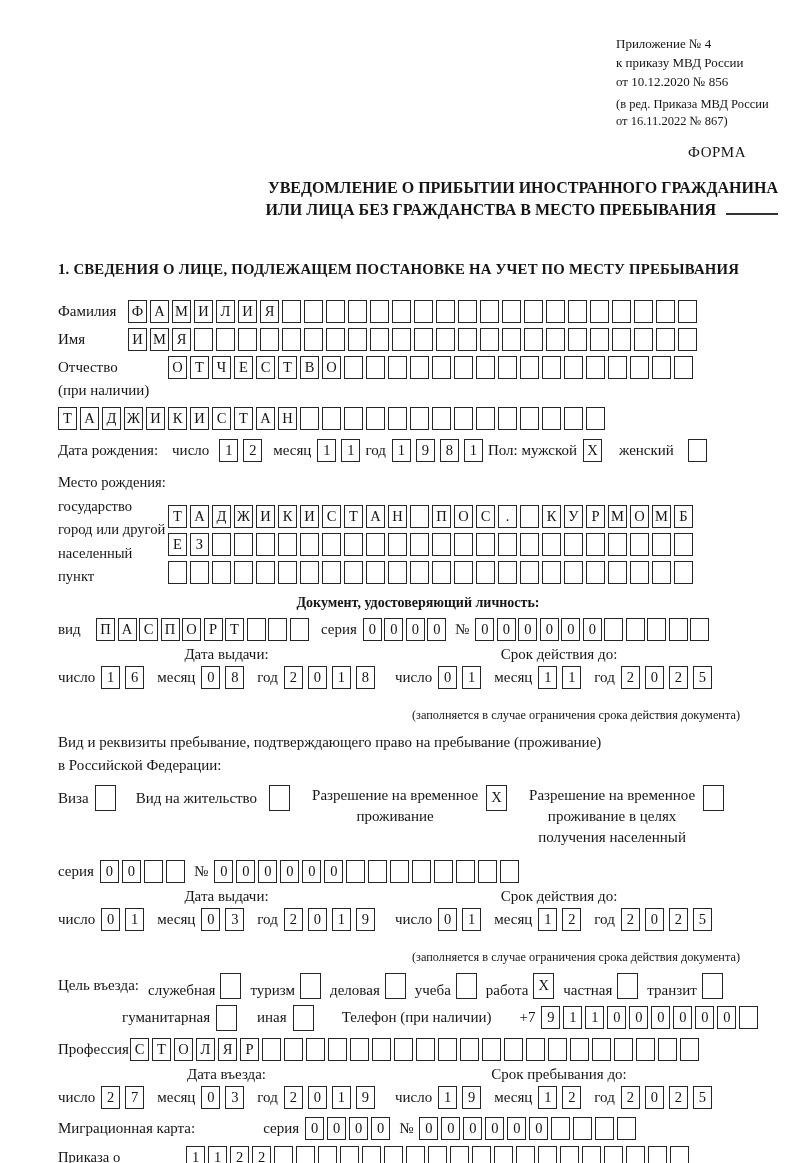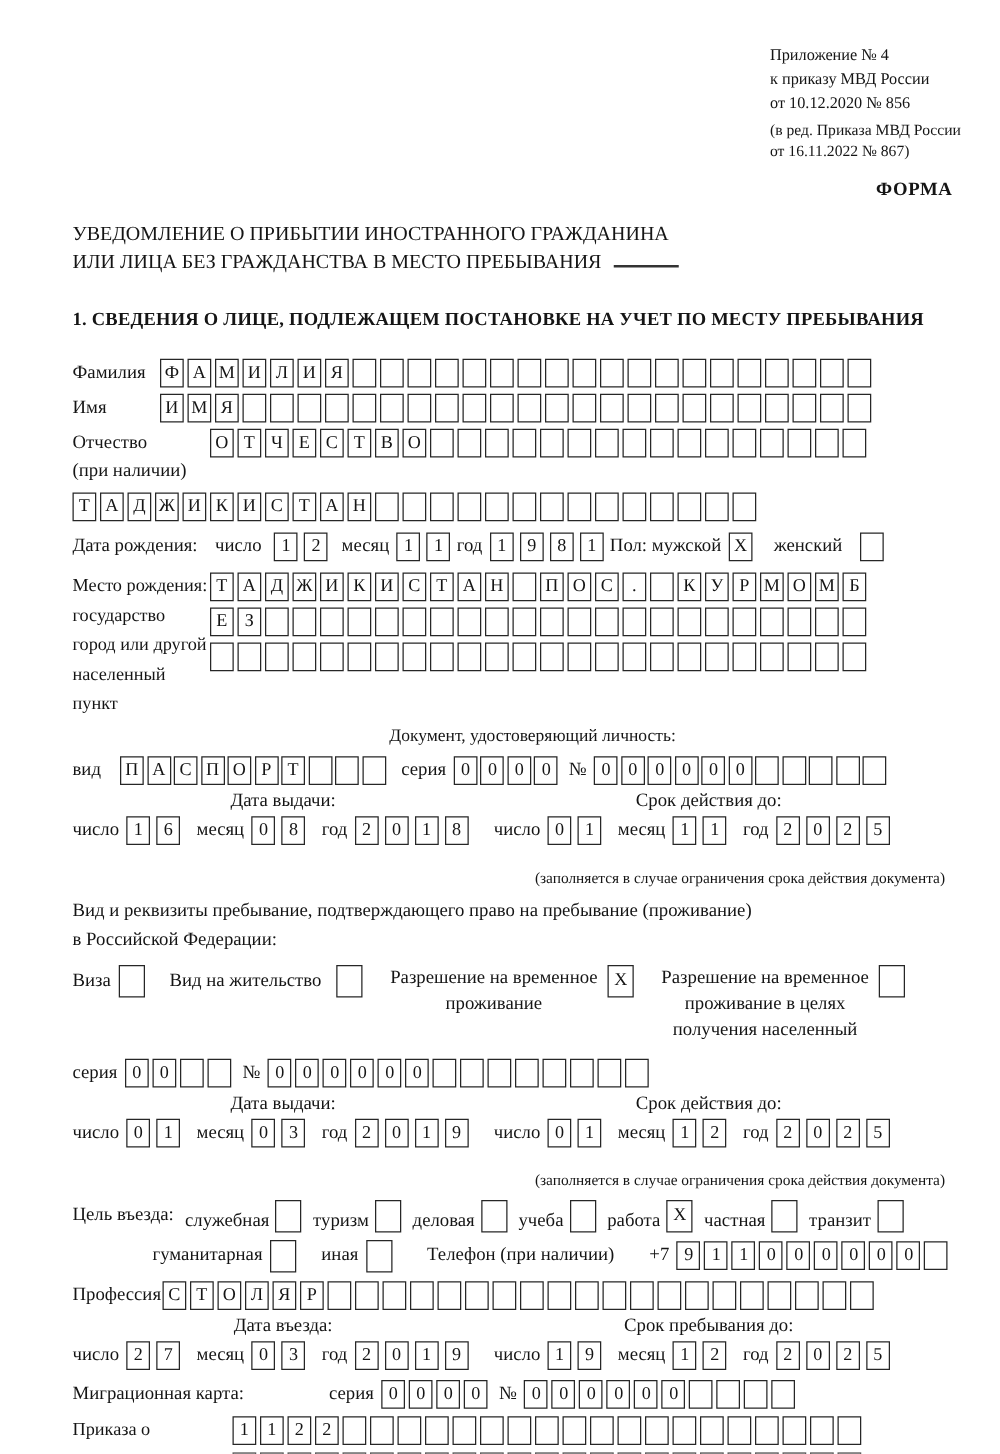--- a/index.html
+++ b/index.html
@@ -1,45 +1,45 @@
 <!DOCTYPE html>
 <html><head>
 <meta charset="utf-8">
 <style>
   *{box-sizing:border-box;margin:0;padding:0}
   html,body{width:800px;background:#fff}
   body{height:1163px;overflow:hidden;font-family:"Liberation Serif","DejaVu Serif",serif;color:#151515}
-  .page{width:800px;height:1163px;padding:34px 6px 10px 58px;background:#fff}
+  .page{width:800px;height:1163px;padding:34px 22px 10px 58px;background:#fff}
 
   .annex{margin-left:558px;font-size:13px;line-height:19px}
   .annex-note{margin-left:558px;font-size:12.5px;line-height:17px;margin-top:5px}
-  .forma{text-align:right;padding-right:32px;font-weight:bold;font-size:15px;margin-top:14px;letter-spacing:.5px}
-
-  .title{text-align:left;font-weight:normal;font-size:16px;line-height:22px;margin-top:16px}
+  .forma{text-align:right;padding-right:32px;font-weight:normal;font-size:15px;margin-top:14px;letter-spacing:.5px}
+
+  .title{text-align:right;font-weight:bold;font-size:16px;line-height:22px;margin-top:16px}
   .uline{display:inline-block;width:52px;border-bottom:2px solid #333;height:12px;margin-left:10px}
-  .section1{font-weight:bold;font-size:14.8px;margin-top:27px;margin-bottom:22px;letter-spacing:.2px;white-space:nowrap}
+  .section1{font-weight:bold;font-size:14.8px;margin-top:40px;margin-bottom:22px;letter-spacing:.2px;white-space:nowrap}
 
   .crow{display:flex;align-items:center;margin-bottom:5px;white-space:nowrap}
   .crow.top{align-items:flex-start}
   .lab{font-size:15px;flex:none}
   .lab2{font-size:15px;line-height:23px}
   .cells{display:inline-flex;flex:none}
   .cell{width:19px;height:23px;border:1.5px solid #262626;margin-right:3px;display:inline-flex;align-items:center;justify-content:center;font-size:14.5px;flex:none;background:#fff}
   .sp .cell{margin-right:5px}
   .cb .cell{width:21px;height:26px;margin-right:0}
   .tight .cell{margin-right:2.5px}
 
   .w70{width:70px}.w90{width:90px}.w110{width:110px}.w72{width:74px}
   .ml6{margin-left:6px}.ml10{margin-left:10px}.ml14{margin-left:14px}.ml20{margin-left:20px}.ml28{margin-left:28px}
 
-  .bp{display:flex;align-items:flex-start;margin-top:8px;margin-bottom:4px}
+  .bp{display:flex;align-items:flex-end;margin-top:8px;margin-bottom:4px}
   .bp .labels{width:110px;flex:none;font-size:14.6px;line-height:23.5px}
   .bp .rows .cells{margin-bottom:5px;display:flex}
 
-  .center-head{ text-align:center;font-weight:normal;font-size:14px;margin:6px 0 7px}
+  .center-head{ text-align:center;font-weight:bold;font-size:14px;margin:6px 0 7px}
 
   .dheads{display:flex;font-size:15px;margin-top:4px}
   .dh-l{width:337px;text-align:center}
   .dh-r{flex:1;text-align:center;padding-right:55px}
   .dline{display:flex;align-items:center;margin-top:3px;margin-bottom:2px;white-space:nowrap}
   .dcol-l{width:337px;display:flex;align-items:center}
   .dcol-r{flex:1;display:flex;align-items:center}
   .dline .lab{margin-right:6px}
   .dline .cells{margin-right:8px}
   .note{font-size:12.3px;text-align:right;padding-right:38px;margin-bottom:8px;margin-top:19px}

